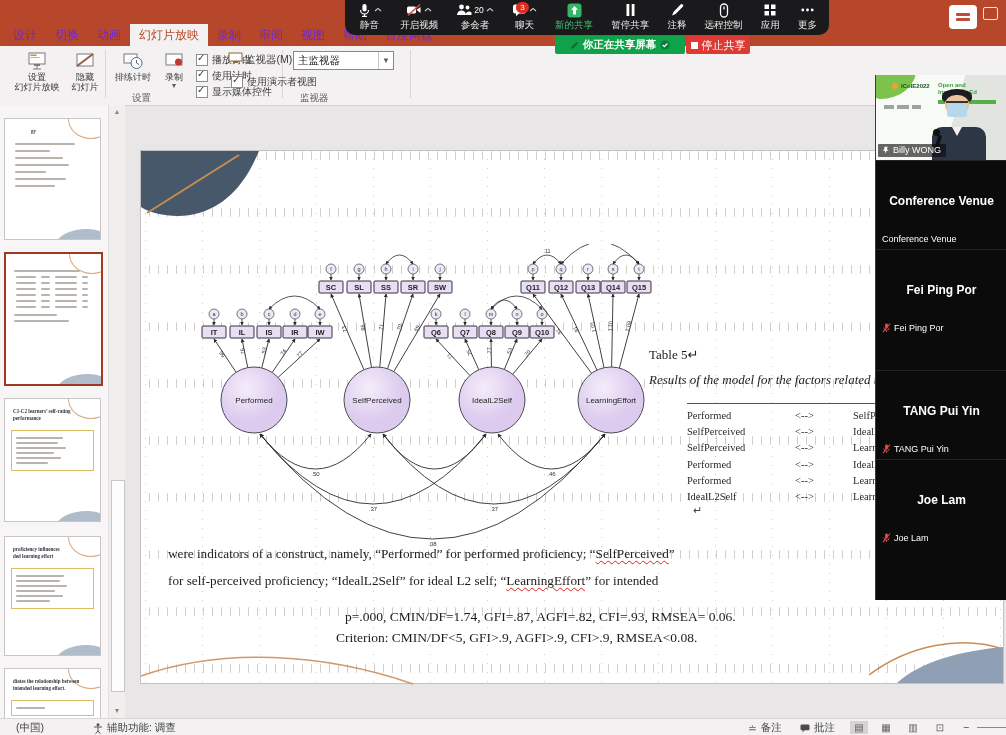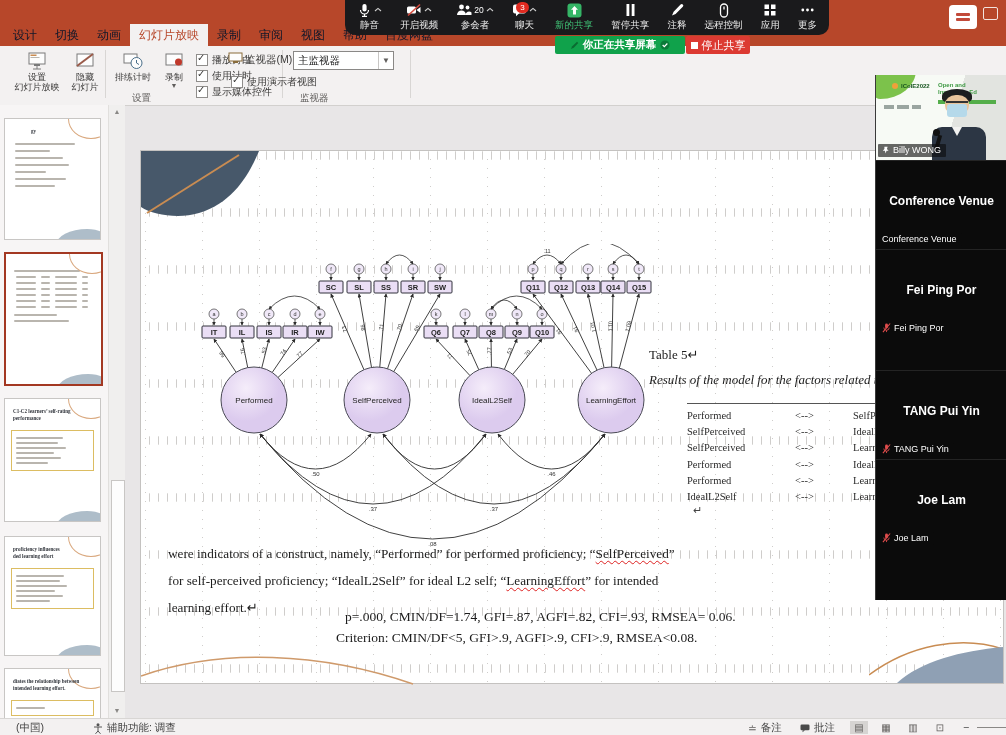--- a/index.html
+++ b/index.html
@@ -3,21 +3,21 @@
 <meta charset="utf-8">
 <style>
   html,body{margin:0;padding:0}
   #screen{position:relative;width:1006px;height:735px;background:#e8e6e7;overflow:hidden;
     font-family:"Liberation Sans",sans-serif;color:#222}
   .abs{position:absolute}
   
   #titlebar{left:0;top:0;width:1006px;height:46px;background:#b7472a}
   #titlebar-ext{left:875px;top:46px;width:131px;height:29px;background:#b7472a}
   #ribbon-tabs{left:4px;top:24px;height:22px;display:flex}
-  .rtab{padding:0 9px;line-height:22px;font-size:12px;color:#0f172a;white-space:nowrap;cursor:default}
+  .rtab{padding:0 9px;line-height:22px;font-size:12px;color:#6d28d9;white-space:nowrap;cursor:default}
   .rtab.active{background:#f3f1f1;color:#b7472a}
   #ribbon-body{left:0;top:46px;width:1006px;height:59px;background:#f3f1f1;border-bottom:1px solid #d2d0ce}
   .rsep{position:absolute;top:4px;width:1px;height:48px;background:#d8d6d4}
   .bigbtn{position:absolute;top:3px;width:46px;height:52px;display:flex;flex-direction:column;align-items:center;font-size:9px;color:#3b3a39;text-align:center;line-height:1.15;cursor:pointer}
   .bigbtn svg{margin:2px 0 1px 0}
   .cbrow{position:absolute;display:flex;align-items:center;font-size:10px;color:#3b3a39;cursor:pointer}
   .cbox{width:10px;height:10px;background:#fff;border:1px solid #8f8d8b;margin-right:4px;position:relative}
   .cbox::after{content:"✓";position:absolute;left:0px;top:-3px;font-size:10px;color:#3b3a39}
   .grouplabel{position:absolute;top:46px;font-size:9.5px;color:#605e5c}
   #monitor-combo{position:absolute;left:293px;top:5px;width:99px;height:17px;background:#fff;border:1px solid #8a8886;font-size:10.5px;display:flex;align-items:center;cursor:pointer}
@@ -494,21 +494,20 @@
           <span class="c1">IdealL2Self</span>
           <span class="c2">&lt;--&gt;</span>
           <span class="c3">LearningEffort</span>
         </div>
       </div>
     <div class="abs serif" id="after-mark">↵</div>
 
     <div class="abs serif" id="note-block">
         <div>were indicators of a construct, namely, “Performed” for performed proficiency; “<span class="wavy">SelfPerceived</span>”</div>
         <div>for self-perceived proficiency; “IdealL2Self” for ideal L2 self; “<span class="wavy">LearningEffort</span>” for intended</div>
-        <div>learning effort.↵</div>
       </div>
     <div class="abs serif" id="stats1">p=.000, CMIN/DF=1.74, GFI=.87, AGFI=.82, CFI=.93, RMSEA= 0.06.</div>
     <div class="abs serif" id="stats2">Criterion: CMIN/DF&lt;5, GFI&gt;.9, AGFI&gt;.9, CFI&gt;.9, RMSEA&lt;0.08.</div>
 
     <svg class="abs" style="left:0;top:495px" width="280" height="40">
       <path d="M0,30 C80,2 180,6 272,38" stroke="#cf9a6b" stroke-width="1.5" fill="none"></path>
     </svg>
     <svg class="abs" style="left:728px;top:468px" width="134" height="64">
       <path d="M0,56 C40,26 92,16 134,30" stroke="#c98c52" stroke-width="1.5" fill="none"></path>
       <path d="M134,64 H28 C52,42 92,32 134,28 Z" fill="#8fa0b4"></path>

